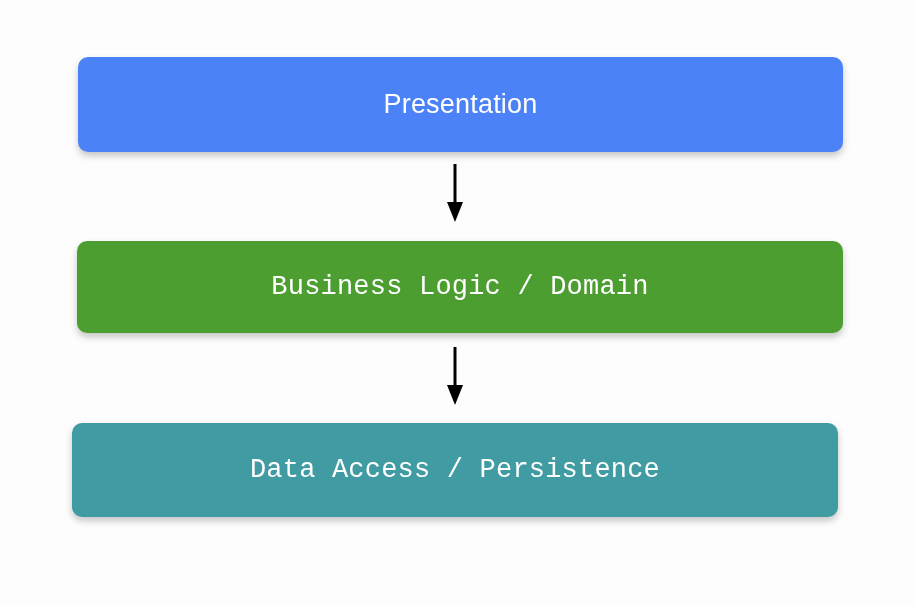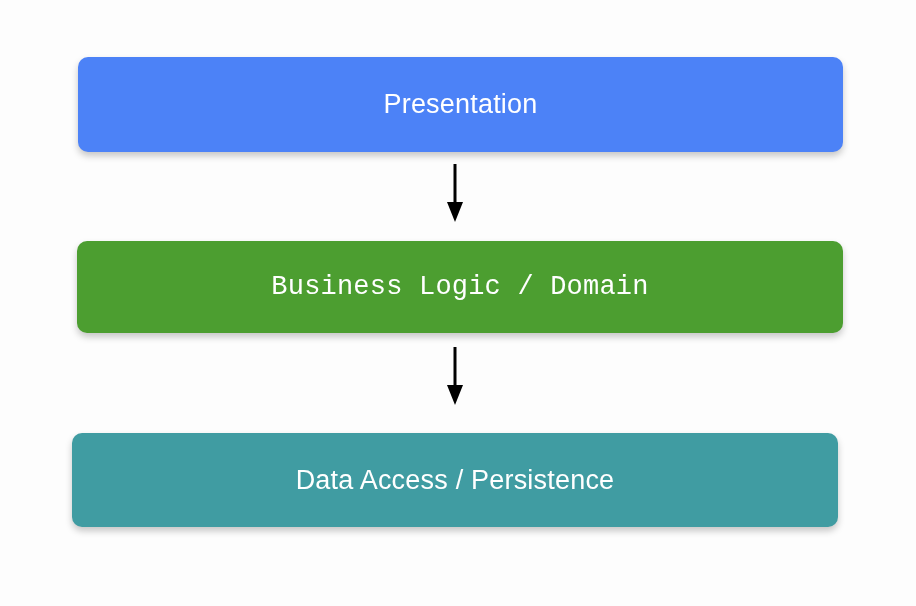--- a/index.html
+++ b/index.html
@@ -50,23 +50,24 @@
     height: 95px;
   }
   #box-business-logic {
     left: 77px;
     top: 241px;
     width: 766px;
     height: 92px;
   }
   #box-data-access {
     left: 72px;
-    top: 433px;
+    top: 423px;
     width: 766px;
     height: 94px;
+    font-family: Liberation Mono, monospace;
   }
 
   
   .connector-arrow {
     position: absolute;
     left: 430px;
     width: 56px;
     overflow: visible;
   }
   #arrow-presentation-to-business {

